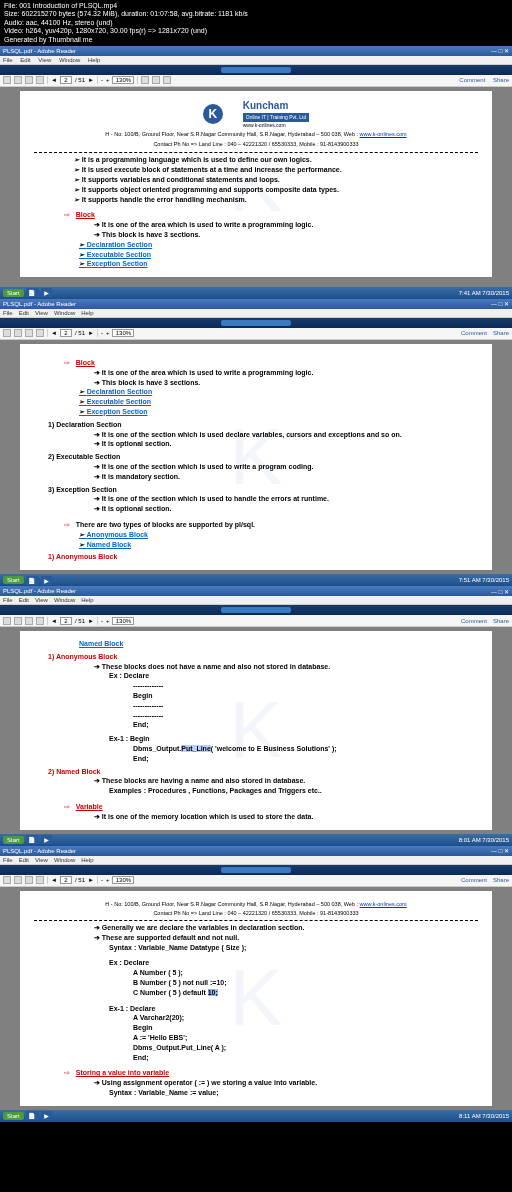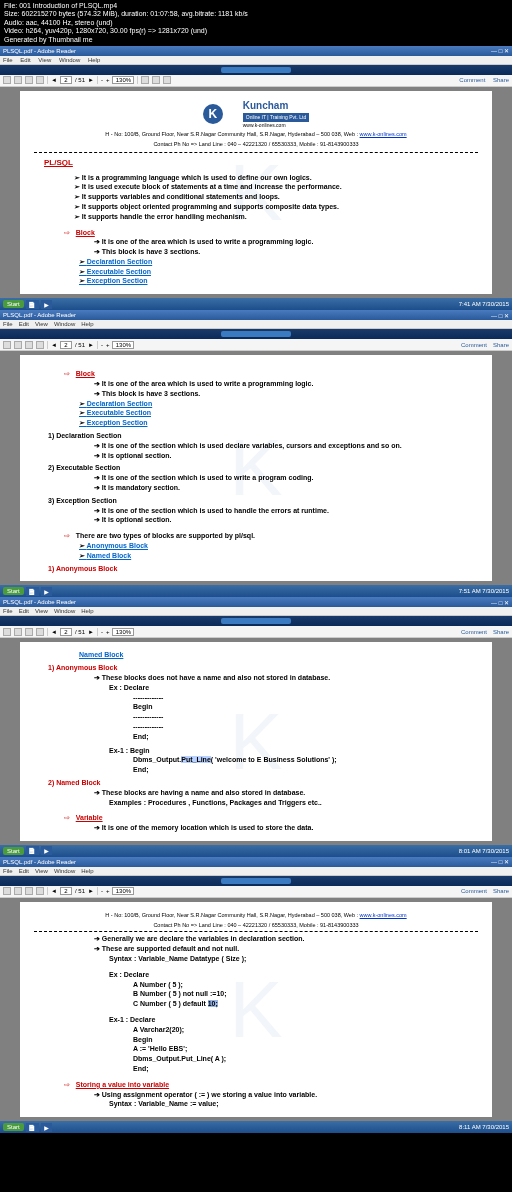--- a/index.html
+++ b/index.html
@@ -111,21 +111,20 @@
         <span class="logo-K">K</span>
         <span class="logo-text">
           <div class="brand">Kuncham</div>
           <div class="tag"><span>Online IT</span> | <span>Training Pvt. Ltd</span></div>
           <div style="font-size:5px">www.k-onlines.com</div>
         </span>
         <div class="addr"><span>H - No: 100/B, Ground Floor, Near S.R.Nagar Community Hall, S.R.Nagar, Hyderabad – 500 038,  Web : </span><a>www.k-onlines.com</a></div>
         <div class="addr">Contact Ph No =&gt;   Land Line : 040 – 42221320 / 65530333, Mobile : 91-8143900333</div>
       </div>
       <div class="dashed"></div>
-      <div class="plsql-h">PL/SQL</div>
       <ul class="bullets">
         <li>It is a programming language which is used to define our own logics.</li>
         <li>It is used execute block of statements at a time and increase the performance.</li>
         <li>It supports variables and conditional statements and loops.</li>
         <li>It supports object oriented programming and supports composite data types.</li>
         <li>It supports handle the error handling mechanism.</li>
       </ul>
       <div class="sub-h"><span class="marker">⇨</span>&nbsp;&nbsp;&nbsp;<span class="label">Block</span></div>
       <ul class="arrows">
         <li>It is one of the area which is used to write a programming logic.</li>

